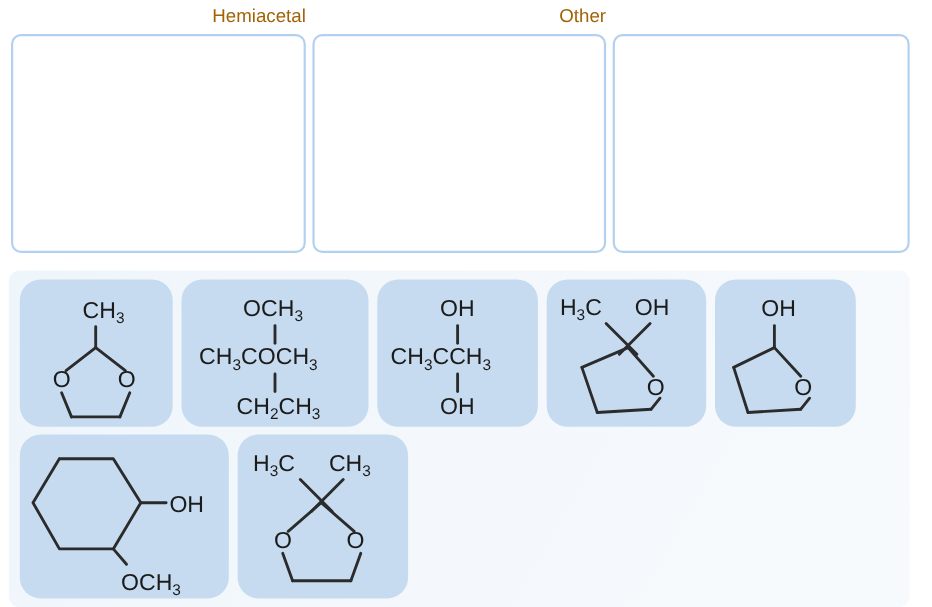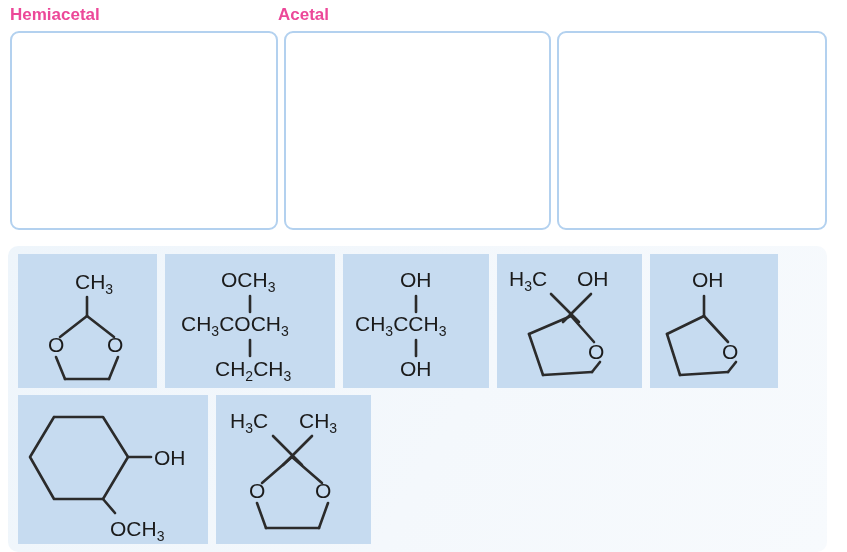--- a/index.html
+++ b/index.html
@@ -11,26 +11,25 @@
   }
   .page{position:relative;width:847px;height:552px;}
 
   
   .headers{
     position:absolute;left:10px;top:0;width:817px;height:30px;
     display:flex;
   }
   .col-head{
     flex:1 1 0;
-    text-align:left;
+    text-align:right;
     font-size:17px;
-    color:#ec4899;
+    color:#a16207;
     line-height:30px;
     white-space:nowrap;
-    font-weight:bold;
   }
   .col-head.h1{flex:0 0 268px;}
   .col-head.h2{flex:0 0 273px;}
   .col-head.h3{flex:0 0 276px;}
 
   
   .zones{
     position:absolute;left:10px;top:31px;
     width:817px;height:199px;
     display:flex;
@@ -57,21 +56,21 @@
   .tray-row{
     position:absolute;
     display:flex;
     align-items:flex-start;
   }
   .row1{left:10px;top:8px;}
   .row2{left:10px;top:149px;}
 
   .tile{
     background:#c6dbf0;
-    border-radius:0;
+    border-radius:19px;
     box-sizing:border-box;
     margin-right:8px;
     display:flex;
     align-items:center;
     justify-content:center;
     overflow:hidden;
   }
   .tile svg{display:block;}
 
   
@@ -89,21 +88,21 @@
     stroke-linejoin:round;
   }
 </style>
 </head>
 <body>
 
 <div class="page">
 
   <div class="headers">
     <div class="col-head h1">Hemiacetal</div>
-    <div class="col-head h2">Acetal</div>
+    <div class="col-head h2">Other</div>
   </div>
 
   <div class="zones">
     <div class="zone z1"></div>
     <div class="zone z2"></div>
     <div class="zone z3"></div>
   </div>
 
   <div class="tray">
 

